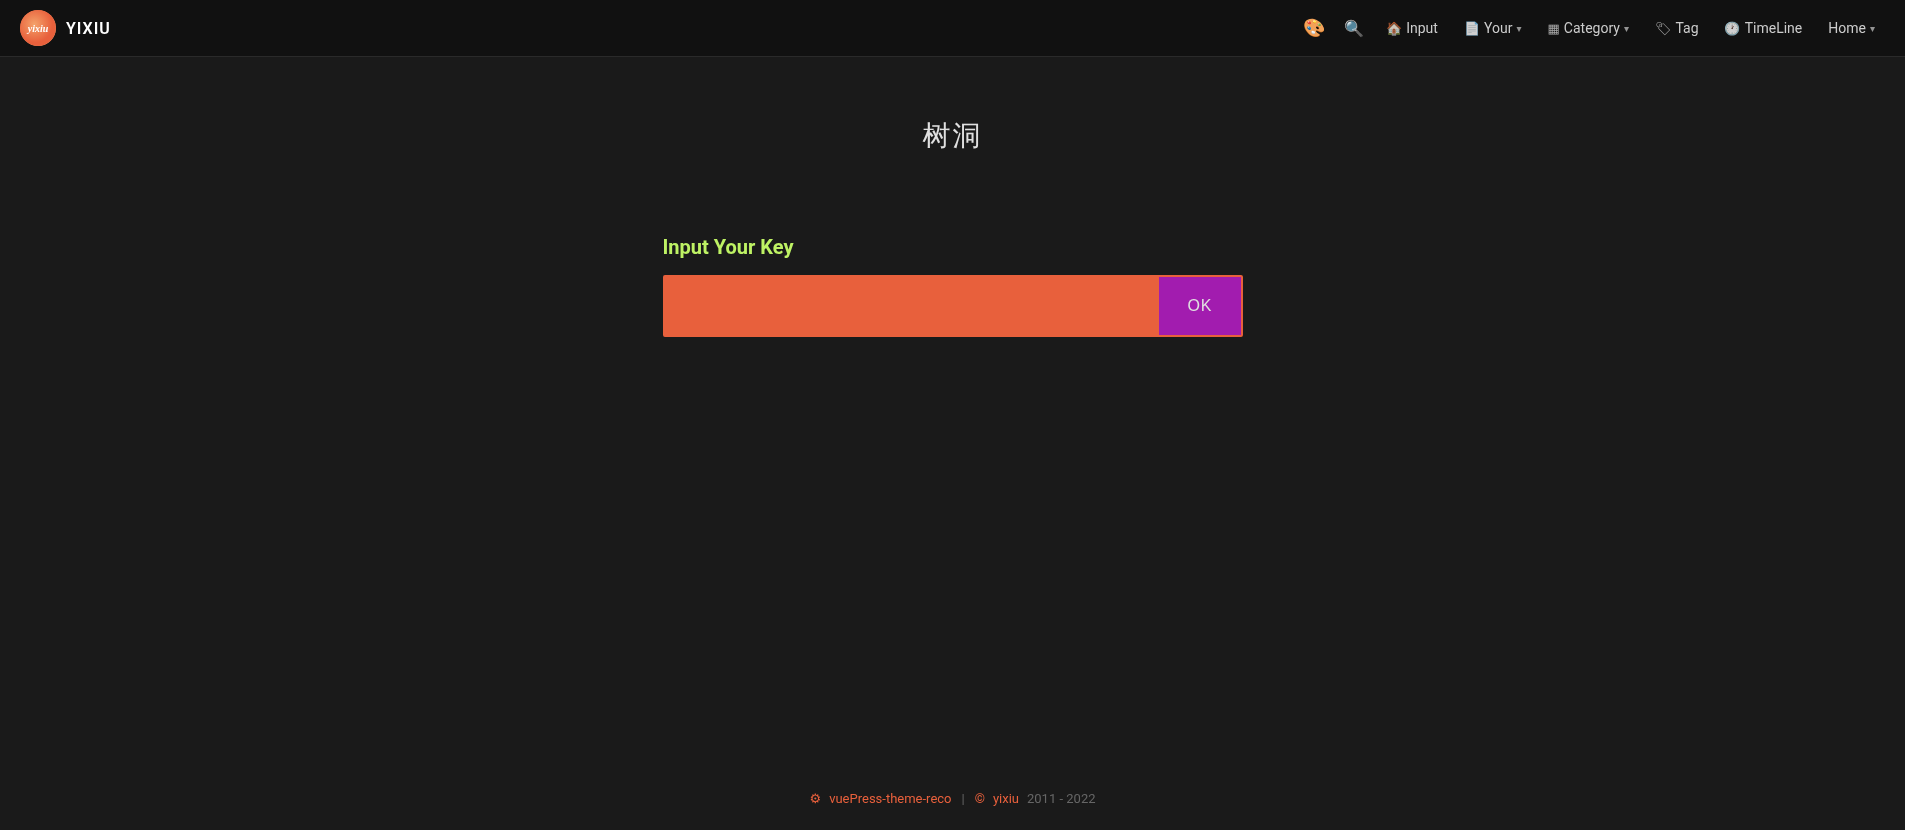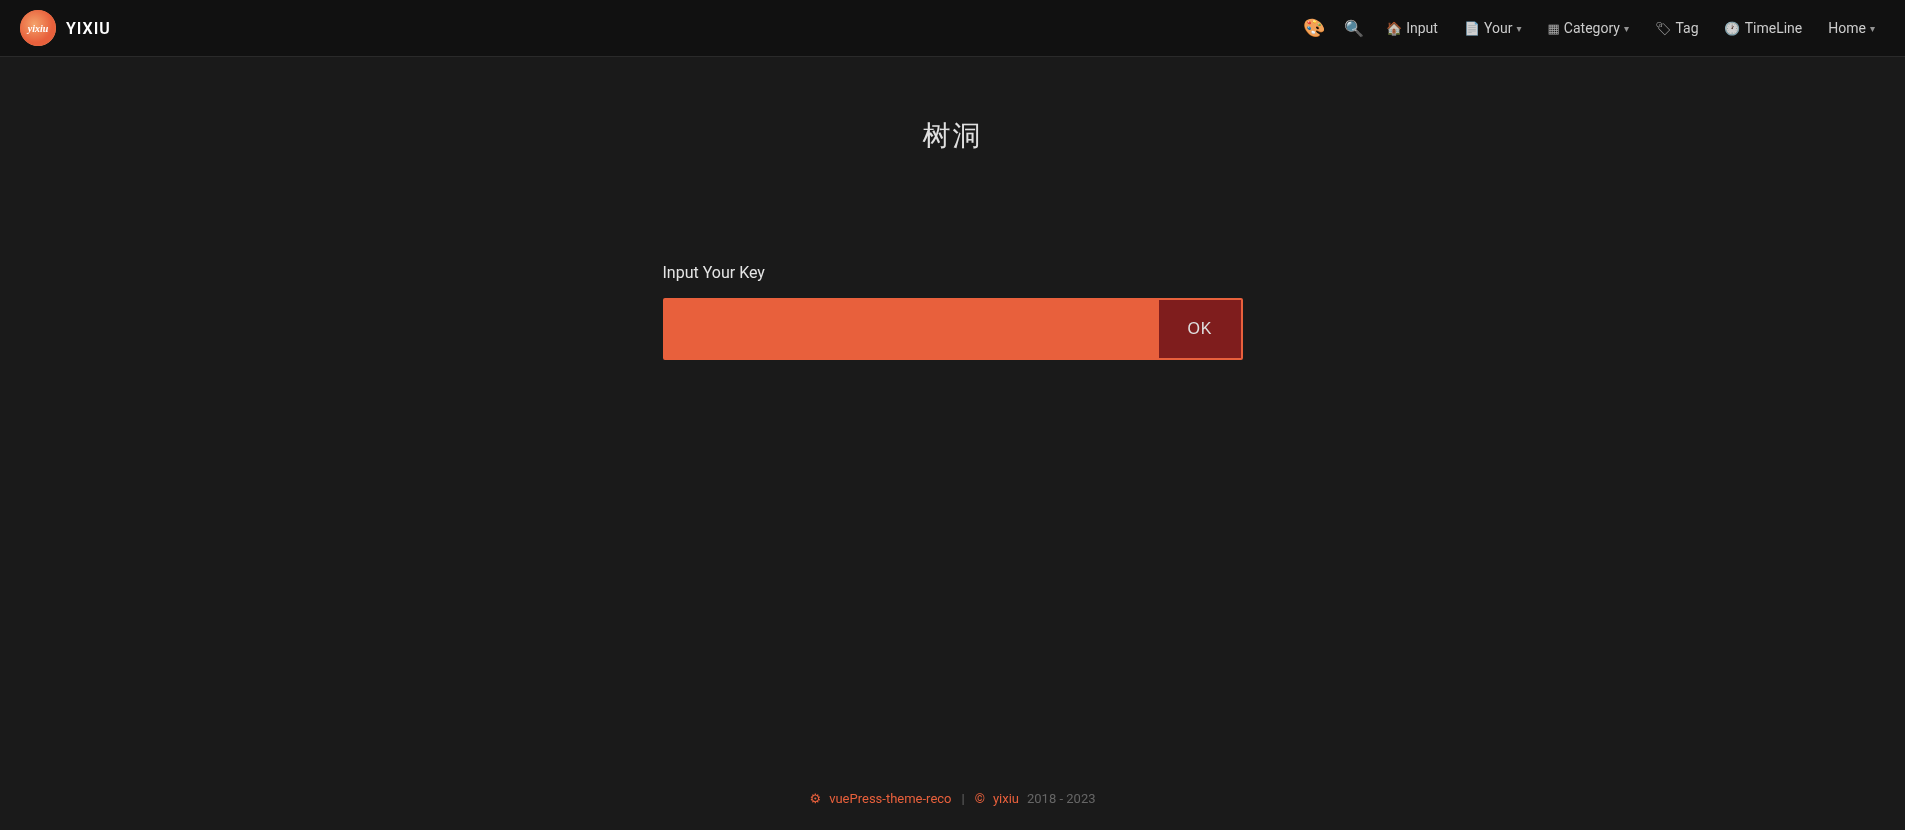--- a/index.html
+++ b/index.html
@@ -101,43 +101,42 @@
     }
 
     
     .main-content {
       margin-top: 57px;
       flex: 1;
       display: flex;
       flex-direction: column;
       align-items: center;
       padding: 60px 20px 40px;
-      gap: 28px;
     }
 
     .page-title {
       color: #e0e0e0;
       font-size: 28px;
       font-weight: 500;
       margin-bottom: 80px;
       letter-spacing: 2px;
     }
 
     .key-section {
       display: flex;
       flex-direction: column;
       align-items: flex-start;
       width: 580px;
       max-width: 100%;
     }
 
     .key-label {
-      color: #e5e5e5;
-      font-size: 16px;
-      font-weight: 400;
+      color: #bef264;
+      font-size: 20px;
+      font-weight: 700;
       margin-bottom: 16px;
     }
 
     .key-input-row {
       display: flex;
       width: 100%;
       border: 2px solid #e8603c;
       border-radius: 2px;
       overflow: hidden;
     }
@@ -151,21 +150,21 @@
       font-size: 16px;
       padding: 20px 20px;
       caret-color: white;
     }
 
     .key-input::placeholder {
       color: rgba(255,255,255,0.6);
     }
 
     .ok-button {
-      background-color: #7f1d1d;
+      background-color: #a21caf;
       border: none;
       border-left: 2px solid #e8603c;
       color: #e0e0e0;
       font-size: 16px;
       font-weight: 500;
       padding: 20px 28px;
       cursor: pointer;
       letter-spacing: 1px;
     }
 
@@ -272,14 +271,14 @@
     </div>
   </div>
 </main>
 
 <footer class="footer">
   <span class="footer-icon">⚙</span>
   <a class="footer-link">vuePress-theme-reco</a>
   <span class="footer-separator">|</span>
   <span class="footer-icon">©</span>
   <a class="footer-link">yixiu</a>
-  <span>2018 - 2023</span>
+  <span>2011 - 2022</span>
 </footer>
 
 </body></html>

